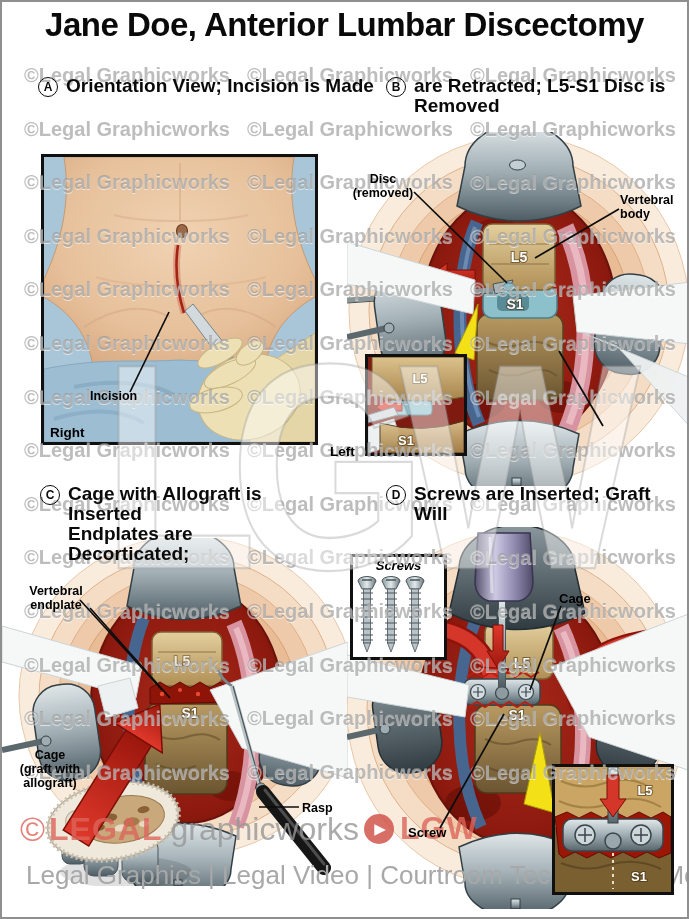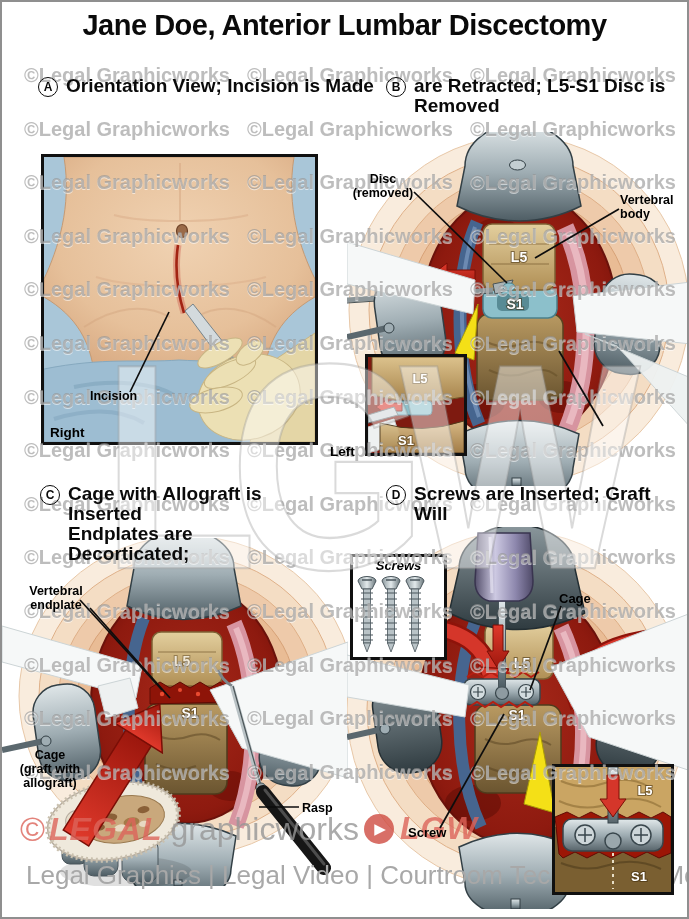--- a/index.html
+++ b/index.html
@@ -2,39 +2,39 @@
 <html><head>
 <meta charset="utf-8">
 <style>
   html,body{margin:0;padding:0;background:#fff;}
   #page{position:relative;width:689px;height:919px;overflow:hidden;background:#fff;
         border:2px solid #8f8f8f;box-sizing:border-box;
         font-family:"Liberation Sans",sans-serif;}
   .abs{position:absolute;}
   
   #title{left:0;top:7px;width:100%;text-align:center;z-index:9;
-         font-weight:bold;font-size:29px;line-height:32px;color:#0a0a0a;letter-spacing:-0.5px;}
+         font-weight:bold;font-size:33px;line-height:32px;color:#0a0a0a;letter-spacing:-0.5px;}
   
   .caption{display:flex;align-items:flex-start;z-index:9;}
   .cap-circle{width:18px;height:18px;border:1.6px solid #0a0a0a;border-radius:50%;
               display:flex;align-items:center;justify-content:center;
               font-weight:bold;font-size:12px;color:#0a0a0a;flex:0 0 auto;margin-top:1px;background:rgba(255,255,255,.0);}
   .cap-text{font-weight:bold;font-size:19px;line-height:20px;color:#0a0a0a;margin-left:8px;text-align:left;}
   
   .lbl{z-index:10;font-weight:bold;font-size:12.5px;line-height:14px;color:#000;}
   .center{text-align:center;}
   
   .wm{position:absolute;z-index:6;font-size:20px;font-weight:bold;white-space:nowrap;
       color:rgba(148,148,148,0.62);text-shadow:0 1px 0 rgba(255,255,255,0.55);pointer-events:none;}
   #wm-large{left:95px;top:300px;width:520px;z-index:6;pointer-events:none;
       font-size:255px;font-weight:bold;letter-spacing:-28px;line-height:330px;text-align:center;
       color:rgba(255,255,255,0.45);-webkit-text-stroke:2px rgba(150,150,150,0.35);
       transform:scaleY(1.15);}
   .wm-red-row{z-index:6;display:flex;align-items:center;pointer-events:none;white-space:nowrap;}
-  .wm-red{font-size:32px;font-weight:bold;color:rgba(220,100,90,0.8);letter-spacing:1px;font-style:italic;}
+  .wm-red{font-size:32px;font-weight:bold;color:rgba(220,100,90,0.8);letter-spacing:1px;}
   .wm-sym{font-size:34px;color:rgba(220,100,90,0.8);margin-right:4px;font-weight:normal;}
   .wm-gr{font-size:32px;color:rgba(150,150,150,0.8);margin-left:8px;}
   .play-circ{width:30px;height:30px;border-radius:50%;background:rgba(205,70,60,0.78);
       display:flex;align-items:center;justify-content:center;margin-right:6px;}
   .play-glyph{color:#fff;font-size:15px;line-height:15px;transform:translateX(1px);}
   
   #panelA{left:39px;top:152px;width:277px;height:291px;border:3px solid #101010;box-sizing:border-box;z-index:1;background:#a9c6d8;}
   .inset{border:3px solid #101010;box-sizing:border-box;background:#fff;overflow:hidden;}
   #insetB{left:363px;top:352px;width:102px;height:102px;z-index:2;background:#7e1a10;}
   #insetScrews{left:348px;top:552px;width:97px;height:106px;z-index:4;font-style:italic;}

